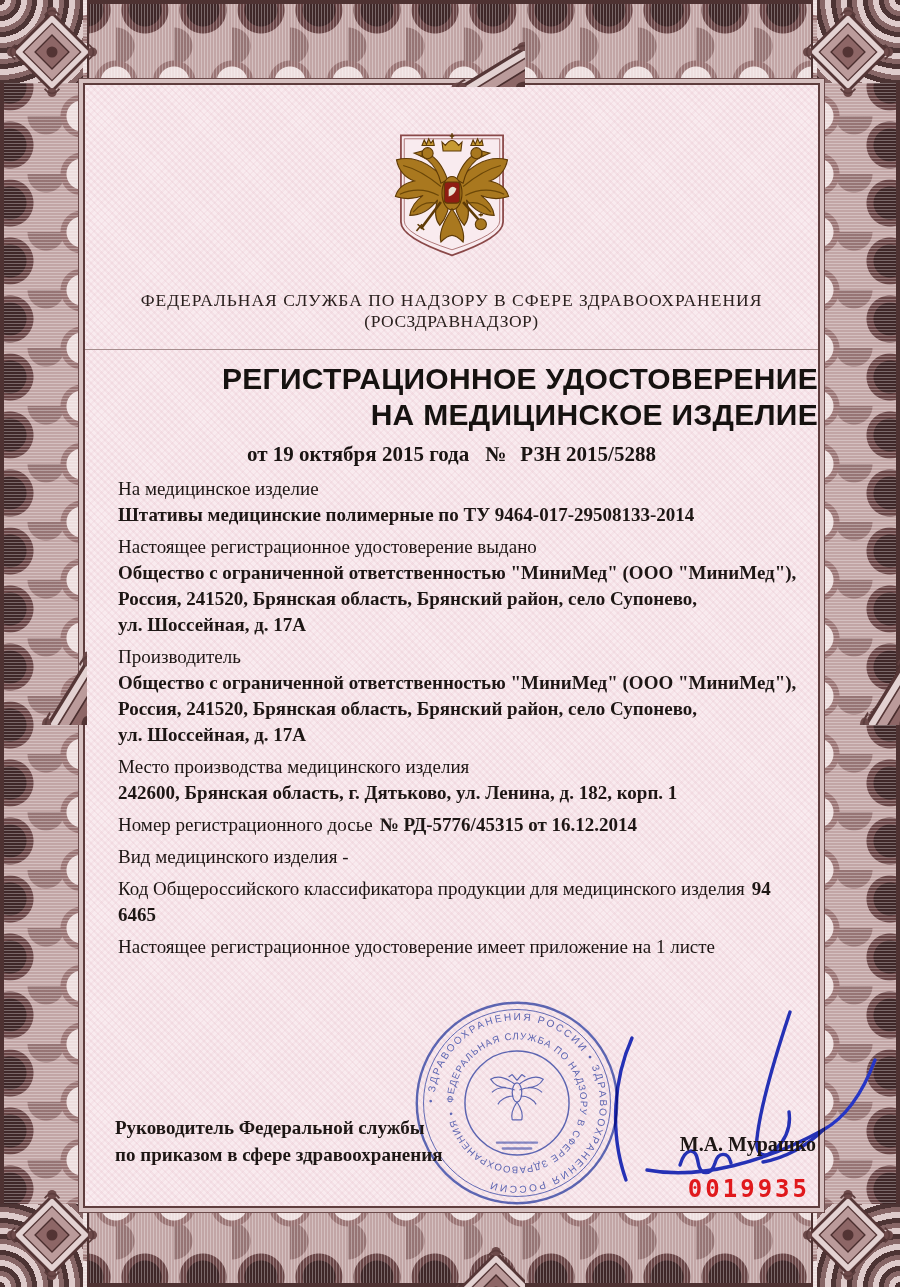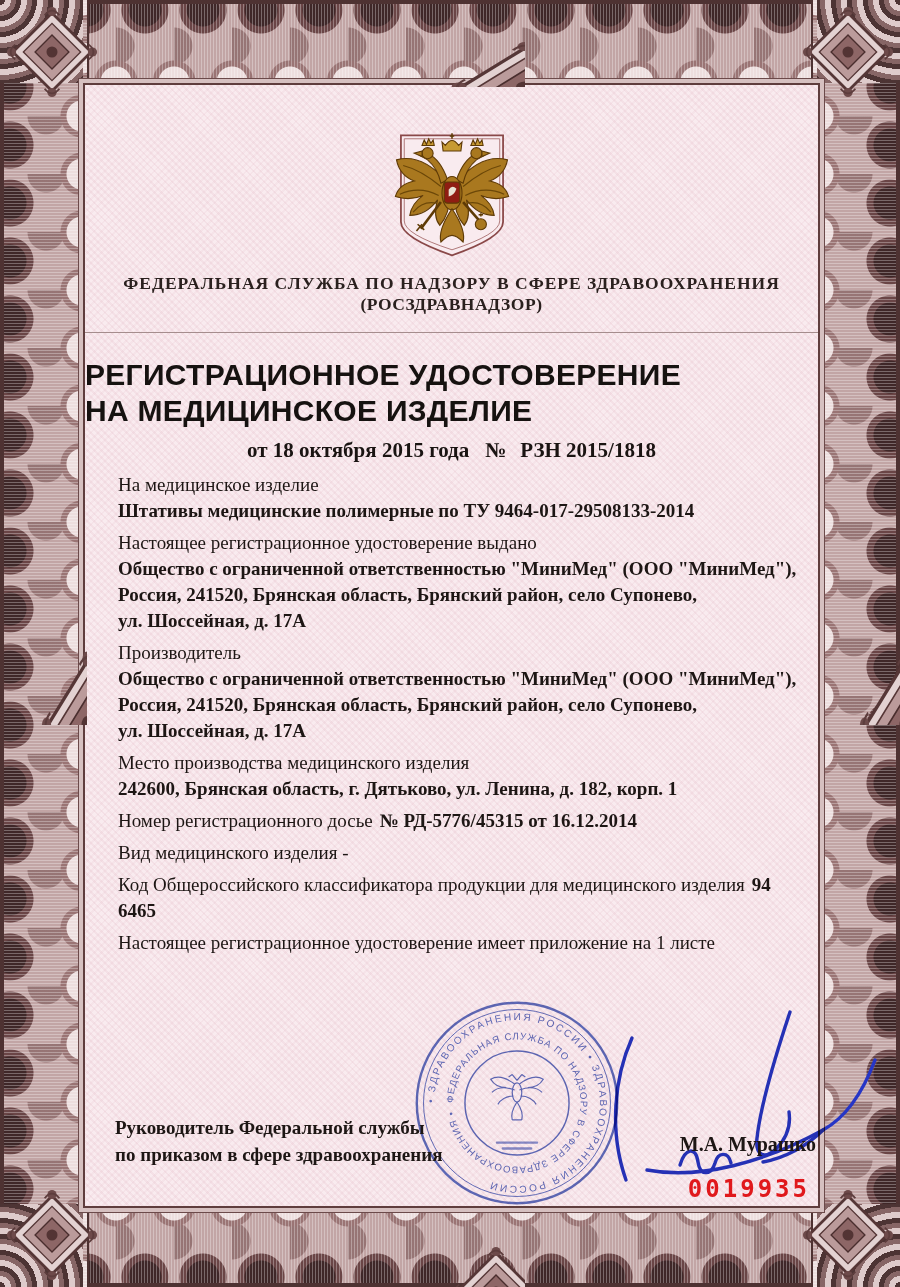--- a/index.html
+++ b/index.html
@@ -43,27 +43,27 @@
   .panel{position:absolute;left:83px;top:83px;right:80px;bottom:79px;z-index:2;
     background:#f9ebef;
     background-image:
       repeating-linear-gradient(45deg, rgba(216,160,176,.14) 0 2px, rgba(0,0,0,0) 2px 5px),
       repeating-linear-gradient(-45deg, rgba(216,160,176,.10) 0 2px, rgba(0,0,0,0) 2px 5px);
     border:2px solid #5f3d3d;
     box-shadow:0 0 0 4px #d6c0c0, 0 0 0 5px #6b4a4a;}
 
   .emblem{display:block;margin:46px auto 0;width:148px;height:131px;}
 
-  .authority{margin-top:11px;text-align:center;line-height:21px;
-    font-size:17.5px;letter-spacing:1px;color:#2a201e;font-weight:bold;}
+  .authority{margin-top:28px;text-align:center;line-height:21px;
+    font-size:17.5px;letter-spacing:1px;color:#2a201e;}
   .authority .l2{letter-spacing:.5px;}
 
   .rule{border:0;border-top:1px solid #a58d8d;margin:17px 0 0;}
 
-  .doc-title{margin-top:24px;text-align:left;font-family:"Liberation Sans",sans-serif;
+  .doc-title{margin-top:11px;text-align:right;font-family:"Liberation Sans",sans-serif;
     font-weight:bold;font-size:30px;line-height:36px;letter-spacing:.3px;color:#161210;}
   .date-line{margin-top:9px;text-align:center;font-weight:bold;font-size:21px;color:#1a1412;}
   .date-line .numsign{margin:0 14px 0 16px;}
 
   .body-text{margin:9px 6px 0 33px;font-size:19px;line-height:26px;}
   .field{margin:0 0 6px;}
   .field b{font-weight:bold;}
   .field .lab + b{margin-left:7px;}
 
   .foot{position:absolute;font-size:19px;line-height:27px;}
@@ -176,21 +176,21 @@
   </div>
 
   <hr class="rule">
 
   <div class="doc-title">
     <div>РЕГИСТРАЦИОННОЕ УДОСТОВЕРЕНИЕ</div>
     <div>НА МЕДИЦИНСКОЕ ИЗДЕЛИЕ</div>
   </div>
 
   <div class="date-line">
-    <span>от 18 октября 2015 года</span><span class="numsign">№</span><span>РЗН 2015/1818</span>
+    <span>от 19 октября 2015 года</span><span class="numsign">№</span><span>РЗН 2015/5288</span>
   </div>
 
   <div class="body-text">
     <div class="field">
       <div>На медицинское изделие</div>
       <b>Штативы медицинские полимерные по ТУ 9464-017-29508133-2014</b>
     </div>
     <div class="field">
       <div>Настоящее регистрационное удостоверение выдано</div>
       <div><b>Общество с ограниченной ответственностью "МиниМед" (ООО "МиниМед"),</b></div>

